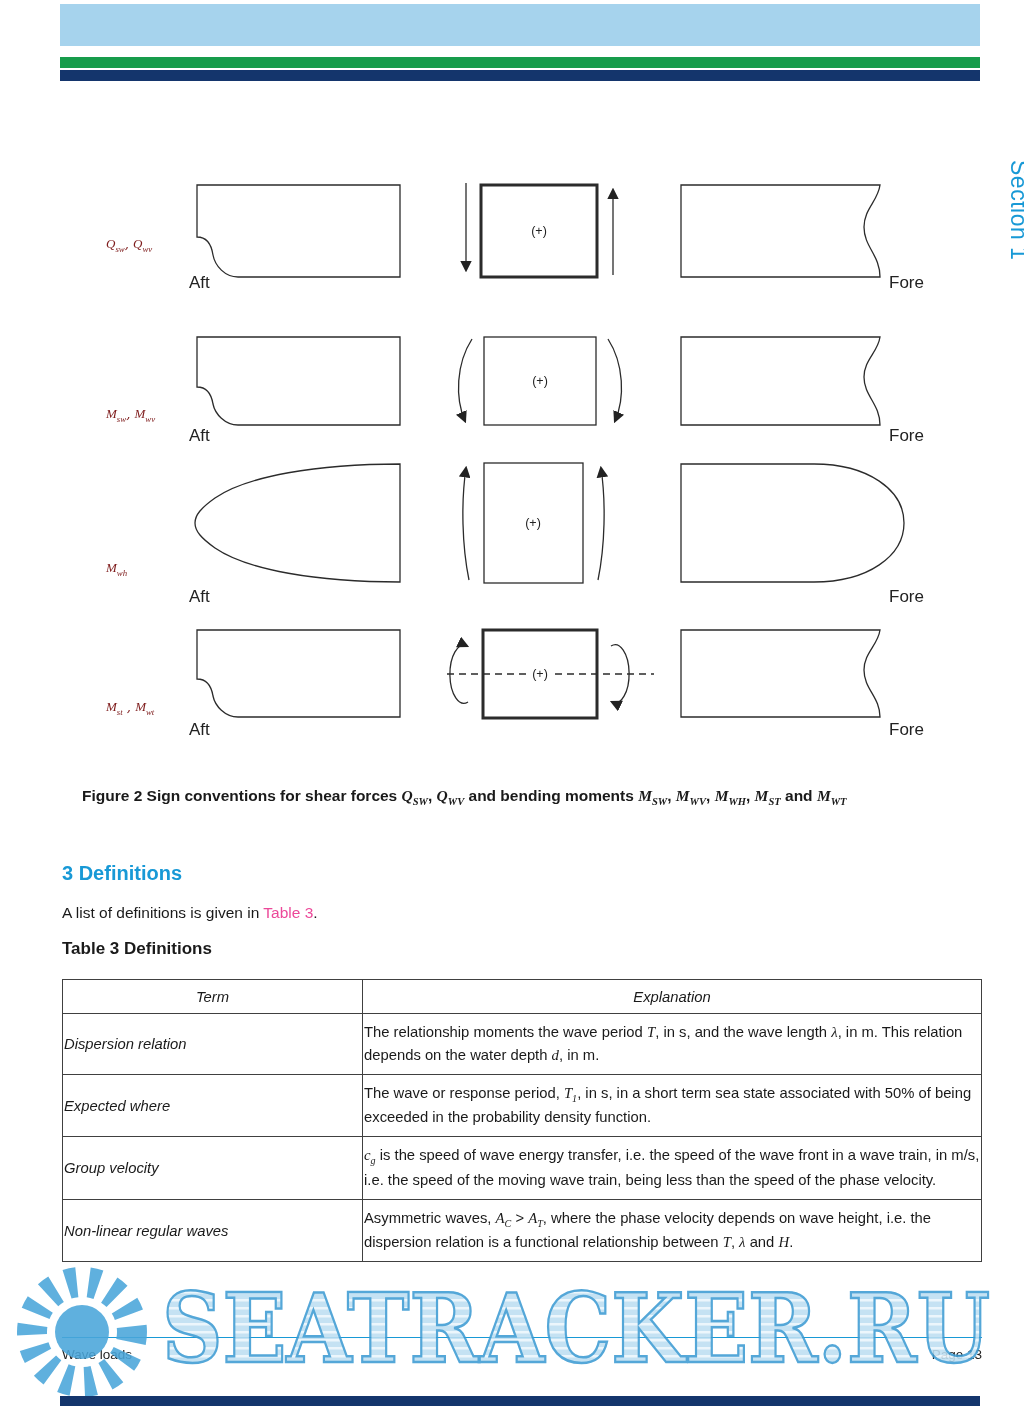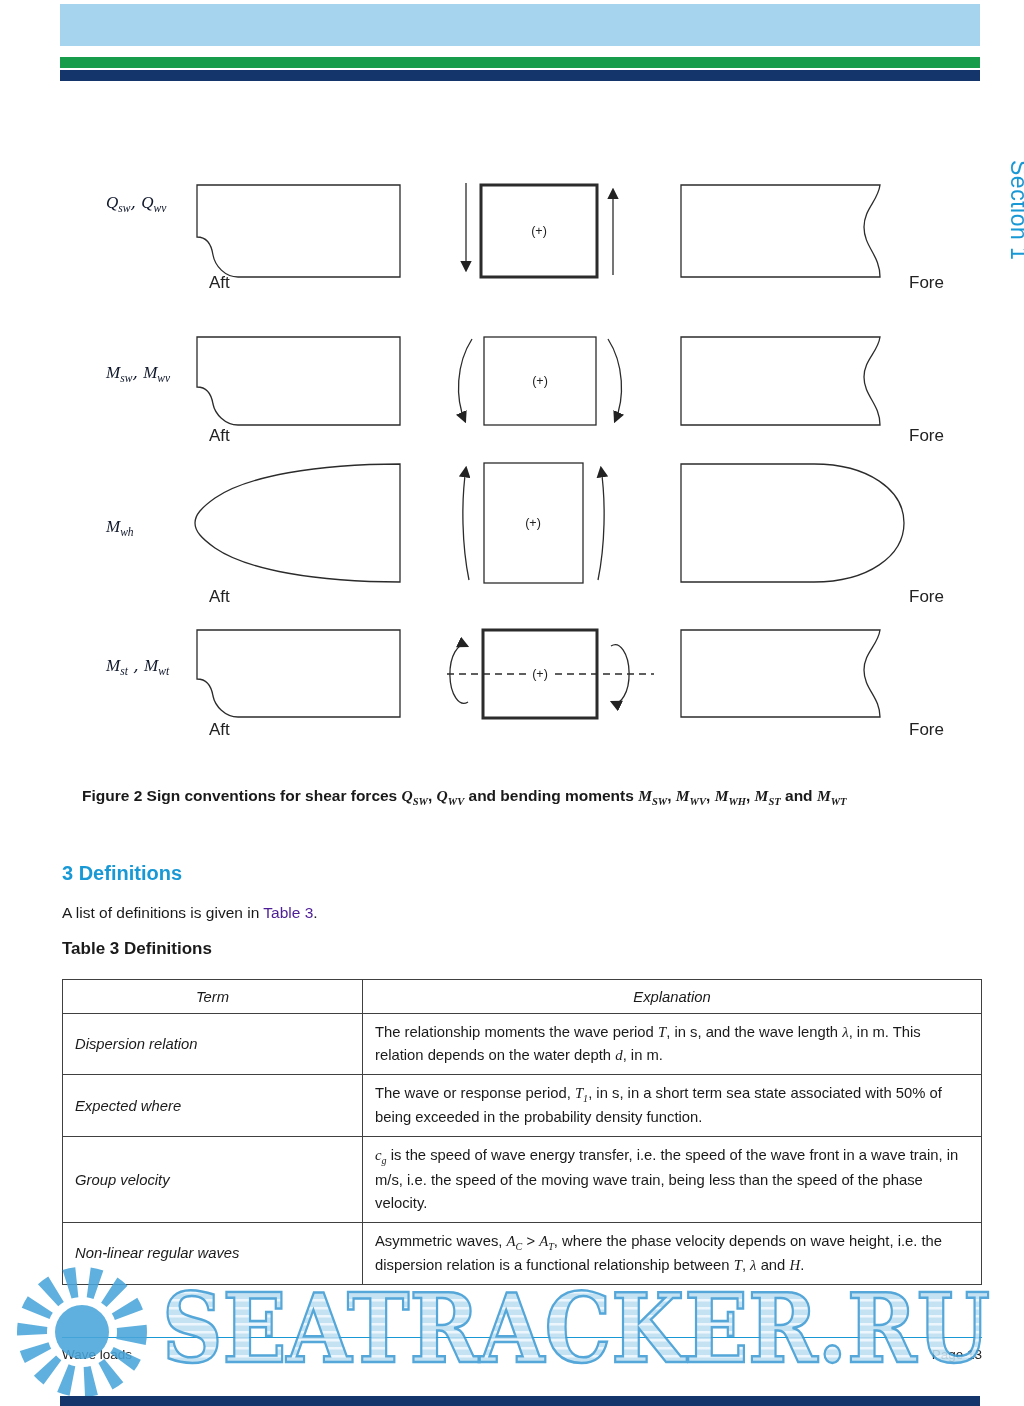--- a/index.html
+++ b/index.html
@@ -14,40 +14,40 @@
   .bar-navy   { top:70px;   height:11px; background:#14356c; }
   .bar-bottom { top:1396px; height:10px; background:#14356c; }
 
   .section-tab { position:absolute; left:1032px; top:160px; transform:rotate(90deg);
     transform-origin:top left; color:#1899d6; font-size:23px; white-space:nowrap; letter-spacing:.5px; }
 
   
   .figure { position:absolute; left:62px; top:178px; width:880px; height:568px; }
   .figure svg { position:absolute; left:0; top:0; }
   .flabel { position:absolute; font-family:"DejaVu Serif", serif; font-style:italic;
-    font-size:17px; color:#0f172a; white-space:nowrap; }
-  .axislabel { position:absolute; font-size:17px; color:#222;margin-left:20px; }
+    font-size:13px; color:#7f1d1d; white-space:nowrap;margin-top:44px; }
+  .axislabel { position:absolute; font-size:17px; color:#222; }
   .plus { position:absolute; transform:translate(-50%,-50%); font-size:12.5px; color:#222;
     background:#fff; padding:0 3px; }
   sub { font-size:.68em; }
 
   .caption { position:absolute; left:62px; top:784px; width:908px; font-weight:bold;
     font-size:15.5px; line-height:1.5;margin-left:20px; }
 
   .v { font-style:italic; font-family:"Liberation Serif", serif; }
-  .link { color:#4c1d95; cursor:pointer;margin-top:28px; }
+  .link { color:#ec4899; cursor:pointer;margin-top:28px; }
 
   .defs-heading { position:absolute; left:62px; top:862px; color:#1899d6;
     font-size:20px; font-weight:bold; }
   .intro { position:absolute; left:62px; top:904px; font-size:15.5px; }
   .tabletitle { position:absolute; left:62px; top:939px; font-weight:bold; font-size:17px; }
 
   table.defs { position:absolute; left:62px; top:979px; width:920px; border-collapse:collapse;
     font-size:14.8px; }
-  table.defs th, table.defs td { border:1px solid #404040; padding:7px 12px;
+  table.defs th, table.defs td { border:1px solid #404040; padding:7px 1px;
     vertical-align:middle; text-align:left; }
   table.defs th { font-style:italic; font-weight:normal; text-align:center; height:34px; }
   td.term { font-style:italic; width:300px; }
   td.expl { line-height:1.55; }
 
   .footer-rule { position:absolute; left:62px; top:1337px; width:920px; height:1px; background:#1899d6; }
   .footer { position:absolute; left:62px; top:1345px; width:920px; font-size:13.5px;
     color:#222; line-height:1.55; }
   .footer .pageno { position:absolute; right:0; top:0; }
 

